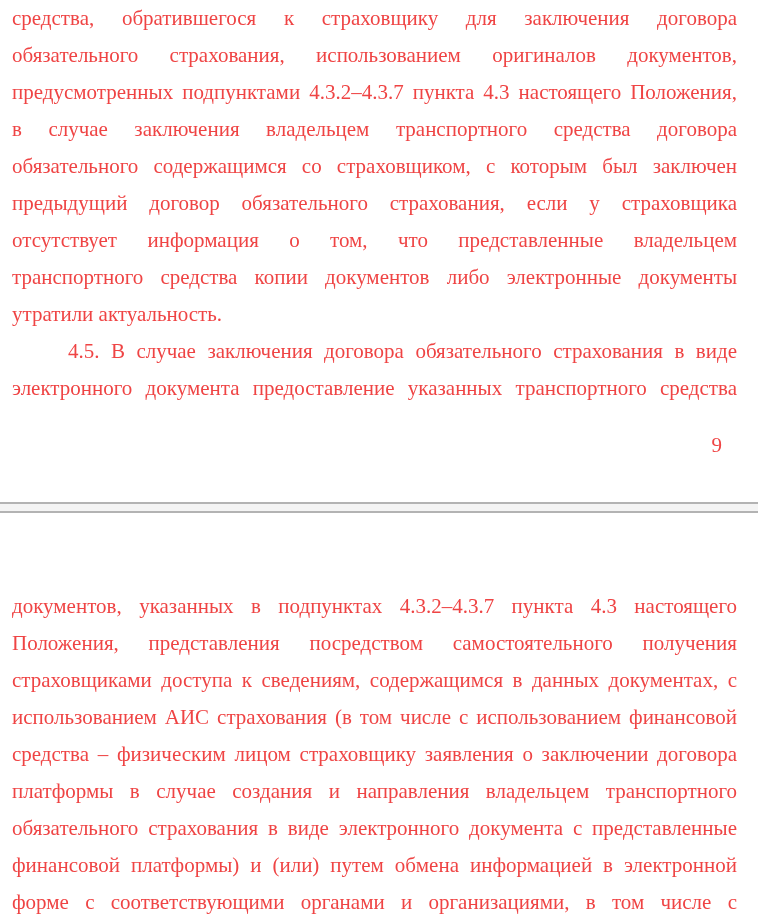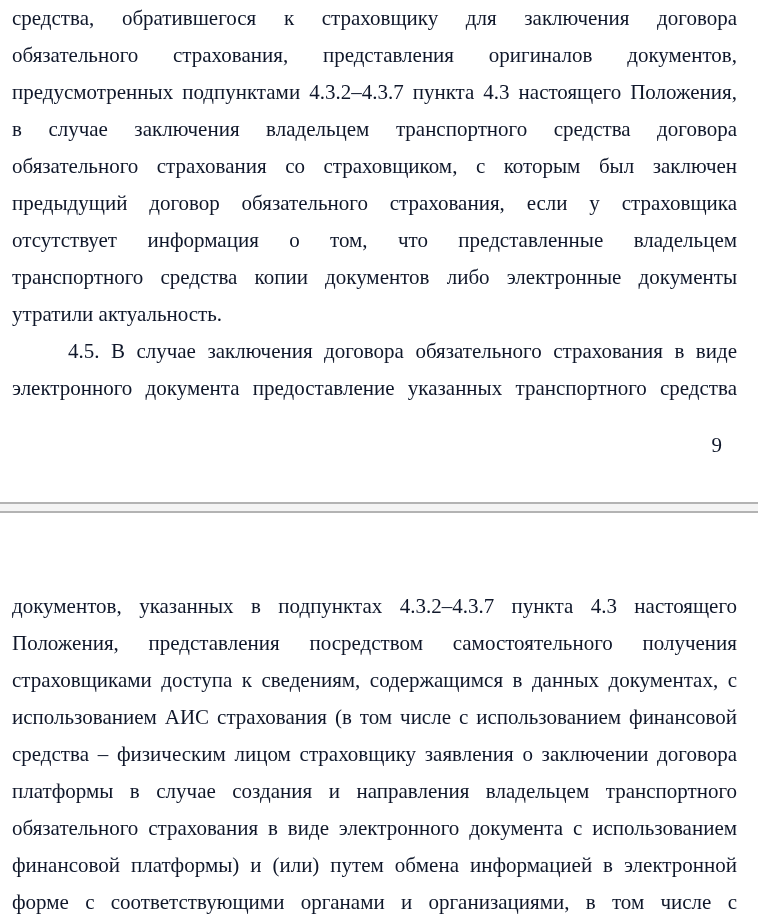--- a/index.html
+++ b/index.html
@@ -14,21 +14,21 @@
 
   .viewer {
     width: 758px;
     height: 915px;
     background: #ffffff;
     position: relative;
   }
 
   .page {
     background: #ffffff;
-    color: #0f172a;
+    color: #ef4444;
     font-size: 21px;
     line-height: 37px;
     padding-left: 12px;
     padding-right: 21px;
   }
 
   .page-1 {
     height: 502px;
     padding-top: 0;
     overflow: hidden;
@@ -71,42 +71,42 @@
     border-bottom: 2px solid #b3b3b3;
   }
 </style>
 </head>
 <body>
 
 <div class="viewer">
 
   <div class="page page-1">
     <div class="tline">средства, обратившегося к страховщику для заключения договора</div>
-    <div class="tline">обязательного страхования, представления оригиналов документов,</div>
+    <div class="tline">обязательного страхования, использованием оригиналов документов,</div>
     <div class="tline">предусмотренных подпунктами 4.3.2–4.3.7 пункта 4.3 настоящего Положения,</div>
     <div class="tline">в случае заключения владельцем транспортного средства договора</div>
-    <div class="tline">обязательного страхования со страховщиком, с которым был заключен</div>
+    <div class="tline">обязательного содержащимся со страховщиком, с которым был заключен</div>
     <div class="tline">предыдущий договор обязательного страхования, если у страховщика</div>
     <div class="tline">отсутствует информация о том, что представленные владельцем</div>
     <div class="tline">транспортного средства копии документов либо электронные документы</div>
     <div class="tline last-of-para">утратили актуальность.</div>
 
     <div class="tline indent">4.5. В случае заключения договора обязательного страхования в виде</div>
     <div class="tline">электронного документа предоставление указанных транспортного средства</div>
 
     <div class="page-number-row">9</div>
   </div>
 
   <div class="page-separator"></div>
 
   <div class="page page-2">
     <div class="tline">документов, указанных в подпунктах 4.3.2–4.3.7 пункта 4.3 настоящего</div>
     <div class="tline">Положения, представления посредством самостоятельного получения</div>
     <div class="tline">страховщиками доступа к сведениям, содержащимся в данных документах, с</div>
     <div class="tline">использованием АИС страхования (в том числе с использованием финансовой</div>
     <div class="tline">средства – физическим лицом страховщику заявления о заключении договора</div>
     <div class="tline">платформы в случае создания и направления владельцем транспортного</div>
-    <div class="tline">обязательного страхования в виде электронного документа с использованием</div>
+    <div class="tline">обязательного страхования в виде электронного документа с представленные</div>
     <div class="tline">финансовой платформы) и (или) путем обмена информацией в электронной</div>
     <div class="tline">форме с соответствующими органами и организациями, в том числе с</div>
   </div>
 
 </div>
 
 </body></html>

